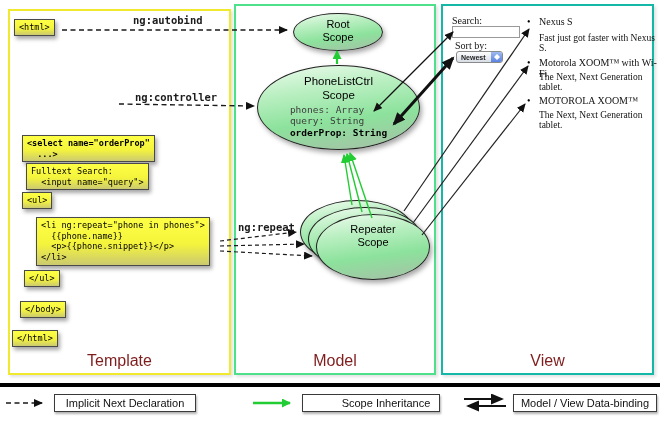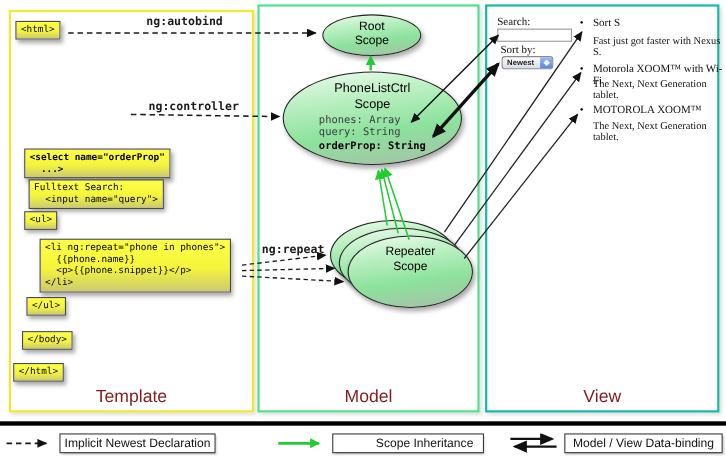--- a/index.html
+++ b/index.html
@@ -106,21 +106,21 @@
   <div class="view-text" style="left:455px;top:40px;font-size:10px;">Sort by:</div>
   <div class="vselect" style="left:456px;top:51px;">
     <span>Newest</span>
     <span class="stepper">
         <span class="tri-up"></span>
         <span class="tri-dn"></span>
       </span>
   </div>
 
   <div class="bullet" style="left:527px;top:16px;">•</div>
-  <div class="view-text item-title" style="left:539px;top:16px;">Sort S</div>
+  <div class="view-text item-title" style="left:539px;top:16px;">Nexus S</div>
   <div class="view-text item-desc" style="left:539px;top:33px;">Fast just got faster with Nexus S.</div>
 
   <div class="bullet" style="left:527px;top:57px;">•</div>
   <div class="view-text item-title" style="left:539px;top:57px;">Motorola XOOM™ with Wi-Fi</div>
   <div class="view-text item-desc" style="left:539px;top:72px;">The Next, Next Generation tablet.</div>
 
   <div class="bullet" style="left:527px;top:95px;">•</div>
   <div class="view-text item-title" style="left:539px;top:95px;">MOTOROLA XOOM™</div>
   <div class="view-text item-desc" style="left:539px;top:110px;">The Next, Next Generation tablet.</div>
 
@@ -160,21 +160,21 @@
     <line x1="404" y1="211" x2="529" y2="29" stroke="#222" stroke-width="1.2" marker-end="url(#ab)"></line>
     <line x1="413" y1="223" x2="528" y2="66" stroke="#222" stroke-width="1.2" marker-end="url(#ab)"></line>
     <line x1="422" y1="235" x2="525" y2="104" stroke="#222" stroke-width="1.2" marker-end="url(#ab)"></line>
   </svg>
 
   <div class="divider"></div>
 
   <svg class="legend-svg" style="left:4px;" width="48" height="18">
     <line x1="2" y1="9" x2="38" y2="9" stroke="#1a1a1a" stroke-width="1.5" stroke-dasharray="5,3.5" marker-end="url(#ab)"></line>
   </svg>
-  <div class="legend-box" style="left:54px;width:140px;">Implicit Newest Declaration</div>
+  <div class="legend-box" style="left:54px;width:140px;">Implicit Next Declaration</div>
 
   <svg class="legend-svg" style="left:252px;" width="48" height="18">
     <line x1="1" y1="9" x2="38" y2="9" stroke="#22cc33" stroke-width="2.5" marker-end="url(#ag)"></line>
   </svg>
   <div class="legend-box" style="left:302px;width:106px;padding-left:30px;">Scope Inheritance</div>
 
   <svg class="legend-svg" style="left:462px;" width="48" height="18">
     <line x1="2" y1="5" x2="40" y2="5" stroke="#111" stroke-width="2" marker-end="url(#abBig)"></line>
     <line x1="44" y1="12" x2="6" y2="12" stroke="#111" stroke-width="2" marker-end="url(#abBig)"></line>
   </svg>

